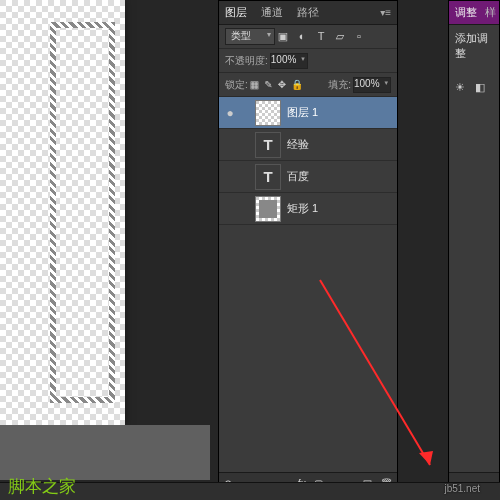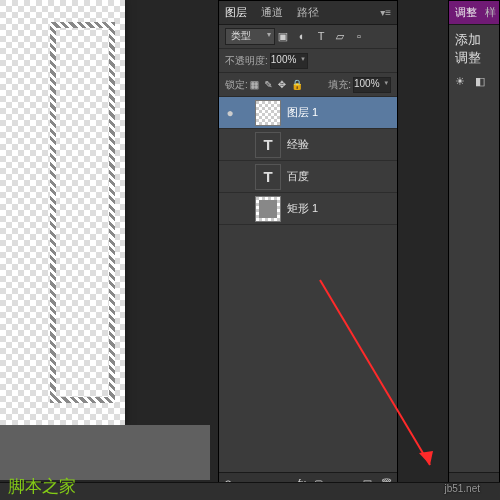--- a/index.html
+++ b/index.html
@@ -36,21 +36,21 @@
 .thumb.type{background:#3b3b3b;border:1px solid #555;display:flex;align-items:center;justify-content:center;color:#ddd;font-size:15px;font-weight:bold}
 .thumb.pattern::after{content:"";position:absolute;inset:0;background:repeating-radial-gradient(circle at 6px 6px,#c77 0 2px,transparent 2px 8px),repeating-radial-gradient(circle at 18px 18px,#c77 0 2px,transparent 2px 8px)}
 .thumb.shape::after{content:"";position:absolute;inset:3px;background:#888}
 .lname{color:#e5e5e5;font-size:11px}
 .layer.selected .lname{color:#fff}
 .panel-bottom{position:absolute;bottom:0;left:0;right:0;height:22px;background:#333;border-top:1px solid #1a1a1a;display:flex;align-items:center;padding:0 4px;gap:8px;color:#aaa}
 .panel-bottom span{font-size:10px}
 .panel-bottom .spacer{flex:1}
 .adj-tabs{height:24px;display:flex;align-items:center;padding-left:6px;background:#701a75;border-bottom:1px solid #1a1a1a}
 .adj-body{padding:6px}
-.adj-lbl{font-size:13px;color:#ddd;margin-bottom:8px}
+.adj-lbl{font-size:11px;color:#ddd;margin-bottom:20px}
 .adj-icons{display:flex;gap:10px;color:#bbb;font-size:13px}
 .arrow{position:absolute;left:315px;top:275px;width:130px;height:200px;pointer-events:none}
 .arrow line{stroke:#ff2a2a;stroke-width:2}
 .arrow polygon{fill:#ff2a2a}
 .watermark{position:absolute;right:20px;bottom:6px;color:#999;font-size:10px;text-shadow:0 0 2px #000}
 .footer-bar{position:absolute;left:0;right:0;bottom:0;height:18px;background:#2f2f2f;border-top:1px solid #111}
 .dark-strip{position:absolute;left:0;top:425px;width:210px;height:55px;background:#606060}
 </style>
 </head>
 <body>

